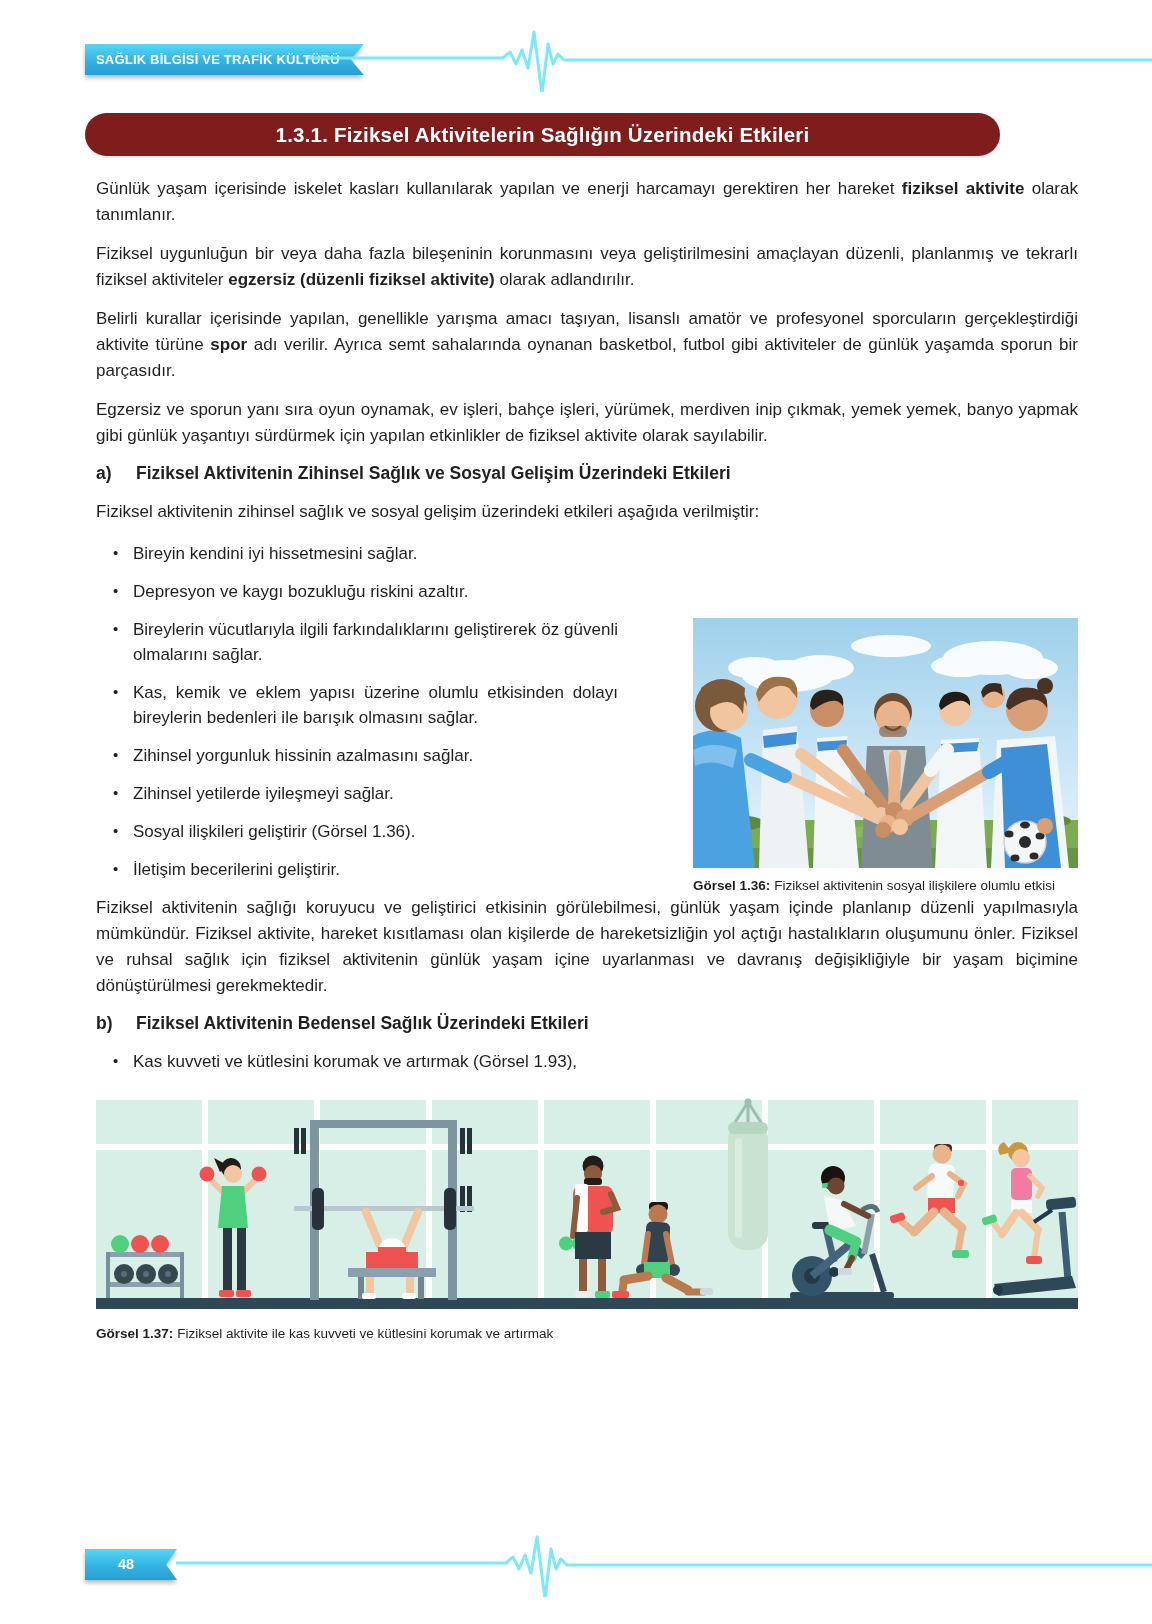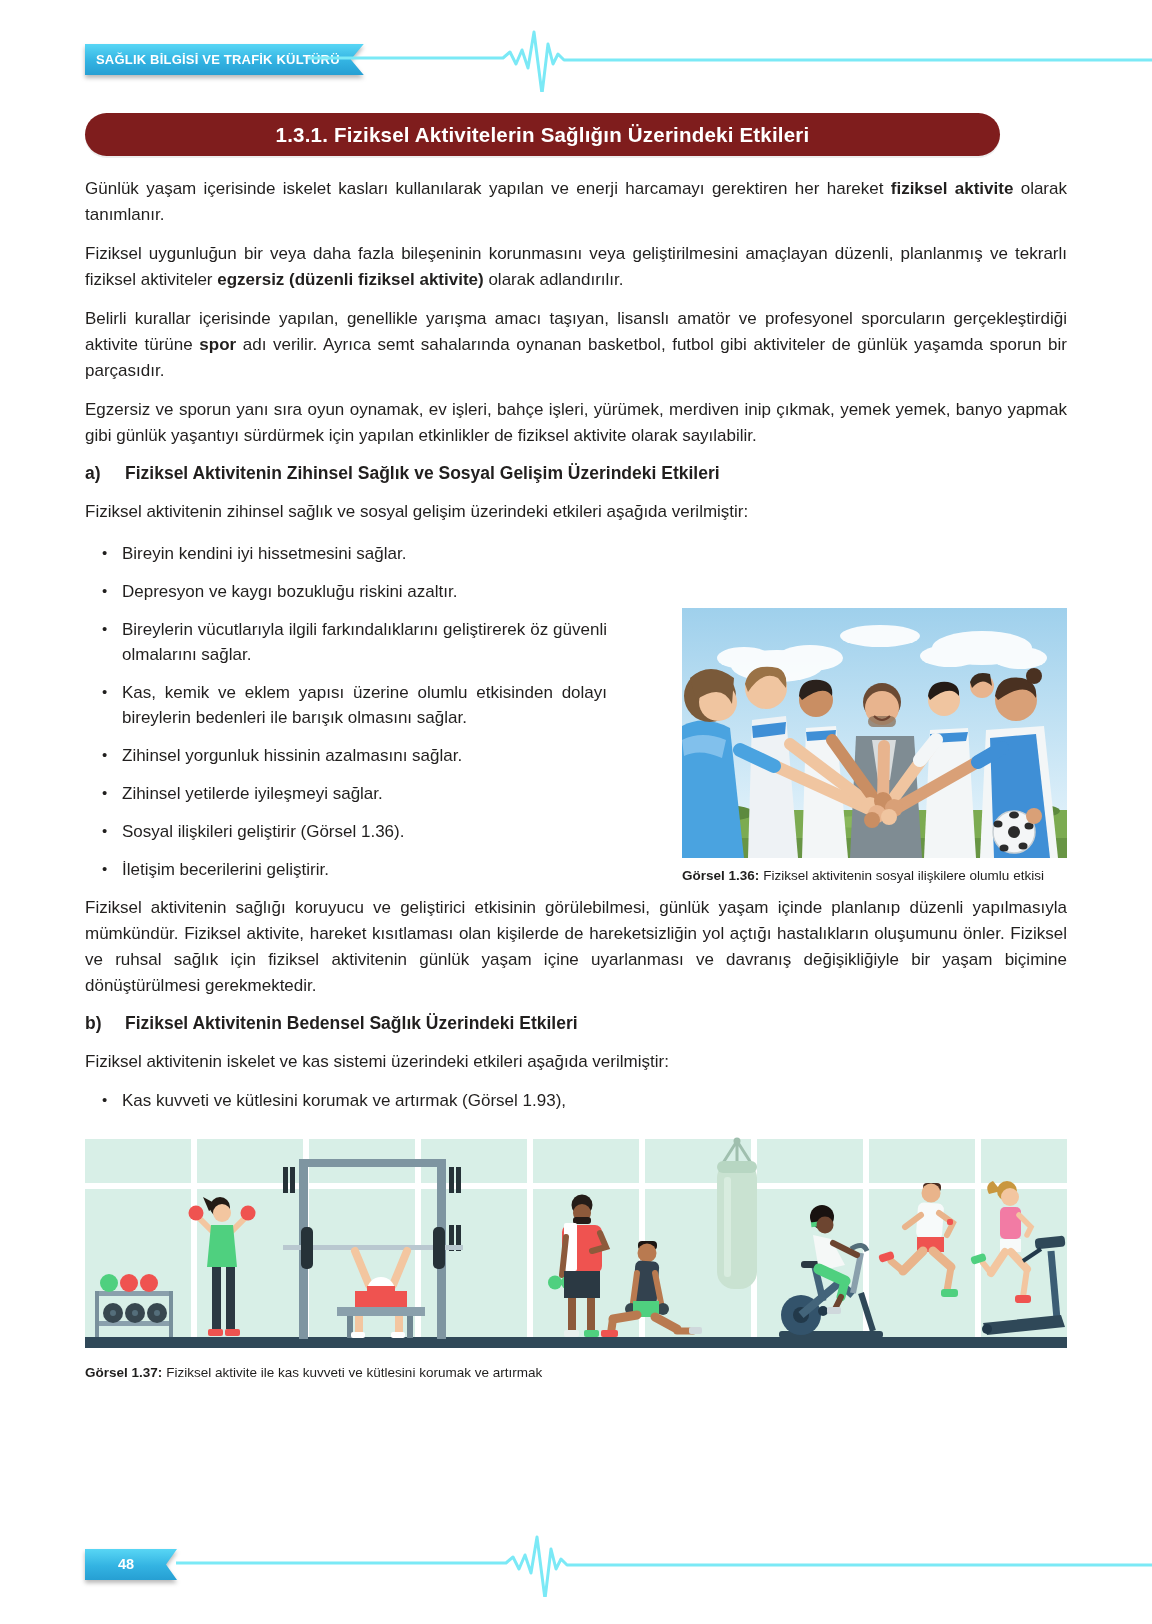--- a/index.html
+++ b/index.html
@@ -33,33 +33,33 @@
 
   
   .title-banner{
     position:absolute;left:85px;top:113px;width:915px;height:43px;
     background:#7f1d1d;border-radius:21.5px;color:#fff;
     font-size:20.5px;font-weight:bold;text-align:center;line-height:43px;
     letter-spacing:.2px;box-shadow:0 2px 0 rgba(0,0,0,.07);
   }
 
   
-  .content{position:absolute;left:85px;top:176px;width:982px;}
+  .content{position:absolute;left:96px;top:176px;width:982px;}
   .content p{margin:0 0 13px;font-size:17px;line-height:26px;text-align:justify;}
   .content p.intro-line{text-align:left;}
   b{font-weight:bold;}
   .sec-heading{display:flex;margin:9px 0 14px;font-size:17.5px;font-weight:bold;line-height:23px;}
   .sec-heading .letter{width:40px;flex:0 0 40px;}
   ul.bullets{list-style:none;margin:3px 0 0;padding:0;}
   ul.bullets li{
     position:relative;padding-left:37px;margin-bottom:13px;
     font-size:17px;line-height:25px;text-align:justify;
   }
   ul.bullets li::before{content:"•";position:absolute;left:17px;top:-1px;font-size:15px;}
-  .two-col{display:flex;justify-content:space-between;align-items:center;margin-top:2px;}
+  .two-col{display:flex;justify-content:space-between;align-items:flex-end;margin-top:2px;}
   .col-left{width:522px;flex:0 0 522px;}
   figure{margin:0;}
   figure.photo-fig{width:385px;margin-top:60px;}
   figcaption{font-size:13.5px;line-height:18px;margin-top:9px;color:#1f1e1d;text-align:left;}
   figcaption b{margin-right:4px;}
   .after-cols{margin-top:6px;}
   figure.gym-fig{width:982px;margin-top:20px;}
   .photo-svg{display:block;width:385px;height:250px;}
   .gym-svg{display:block;width:982px;height:222px;}
 </style>
@@ -212,21 +212,20 @@
       </figure>
     </div>
 
     <p class="after-cols">Fiziksel aktivitenin sağlığı koruyucu ve geliştirici etkisinin görülebilmesi, günlük yaşam içinde planlanıp düzenli yapılmasıyla mümkündür. Fiziksel aktivite, hareket kısıtlaması olan kişilerde de hareketsizliğin yol açtığı hastalıkların oluşumunu önler. Fiziksel ve ruhsal sağlık için fiziksel aktivitenin günlük yaşam içine uyarlanması ve davranış değişikliğiyle bir yaşam biçimine dönüştürülmesi gerekmektedir.</p>
 
     <div class="sec-heading">
       <span class="letter">b)</span>
       <span>Fiziksel Aktivitenin Bedensel Sağlık Üzerindeki Etkileri</span>
     </div>
 
-    <p class="intro-line">Fiziksel aktivitenin iskelet ve kas sistemi üzerindeki etkileri aşağıda verilmiştir:</p>
 
     <ul class="bullets">
       <li>Kas kuvveti ve kütlesini korumak ve artırmak (Görsel 1.93),</li>
     </ul>
 
     <figure class="gym-fig">
 
       <svg class="gym-svg" viewBox="0 0 982 222">
         <defs>
           <pattern id="panes" width="112" height="240" patternUnits="userSpaceOnUse">

